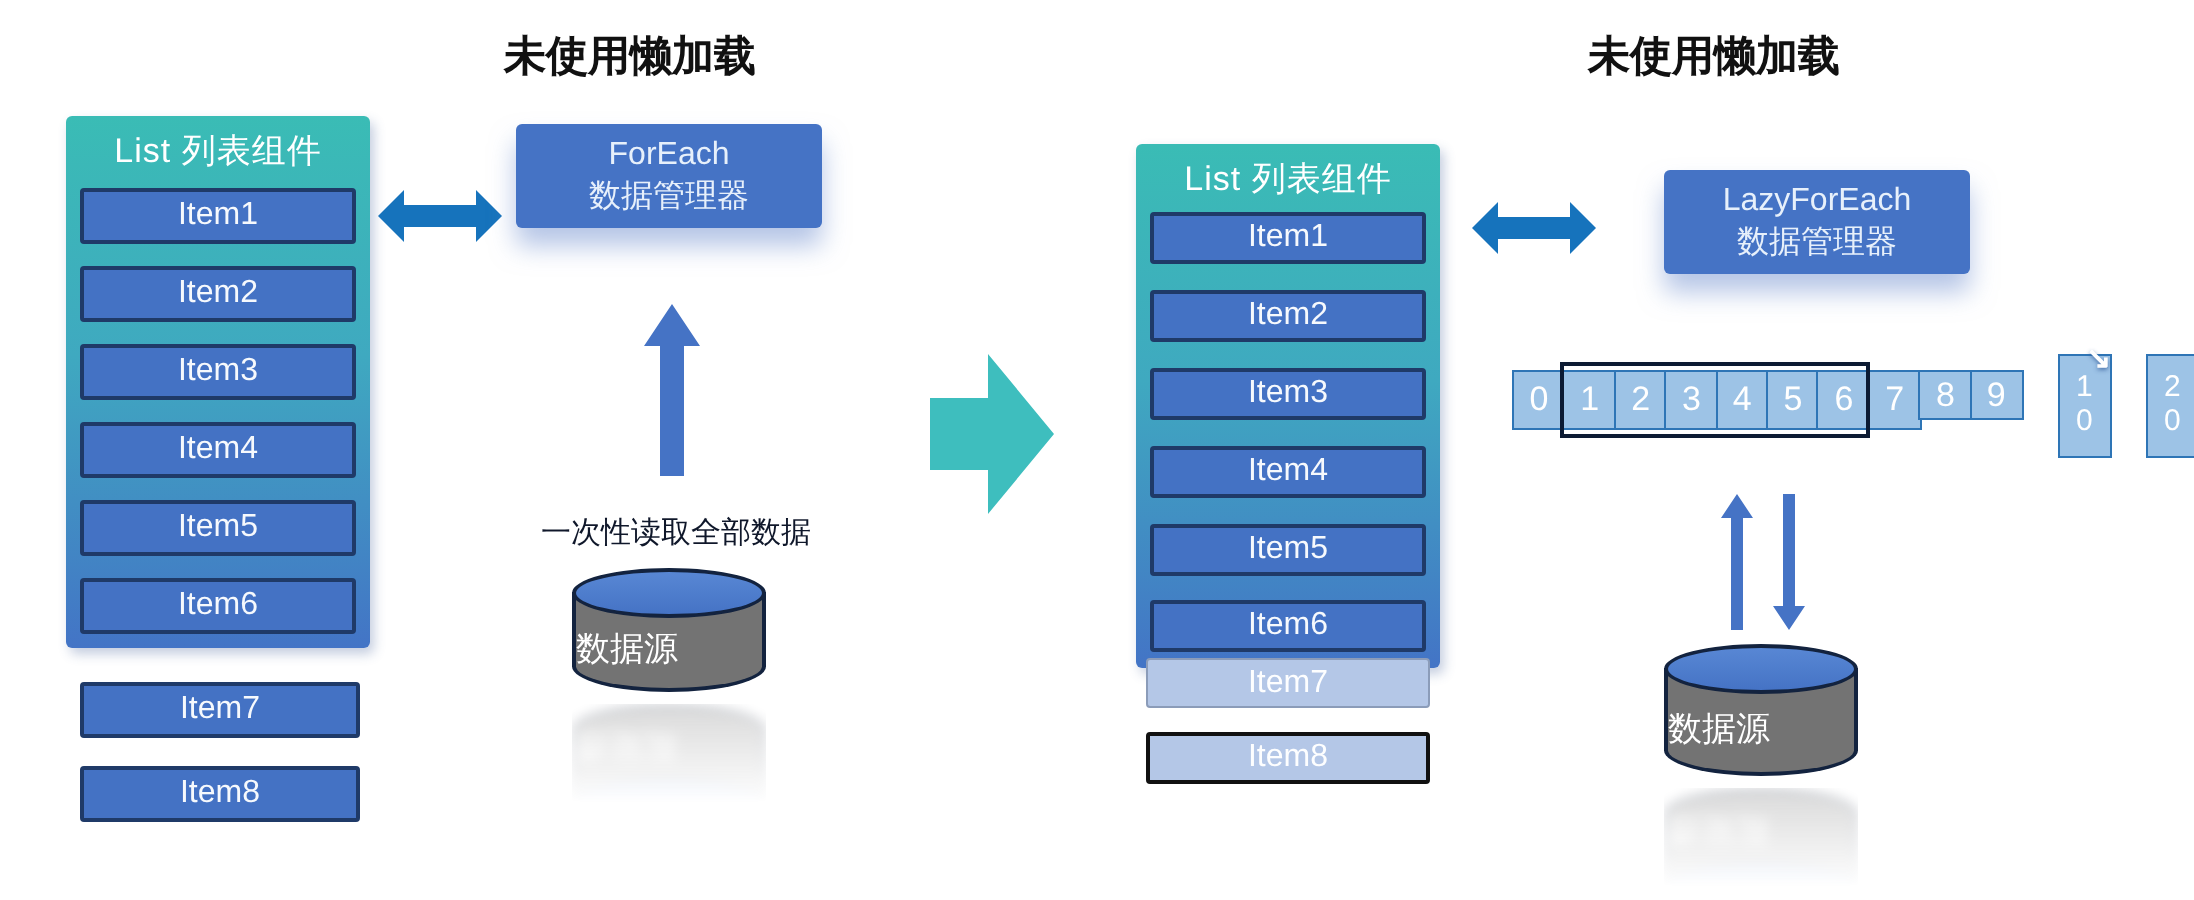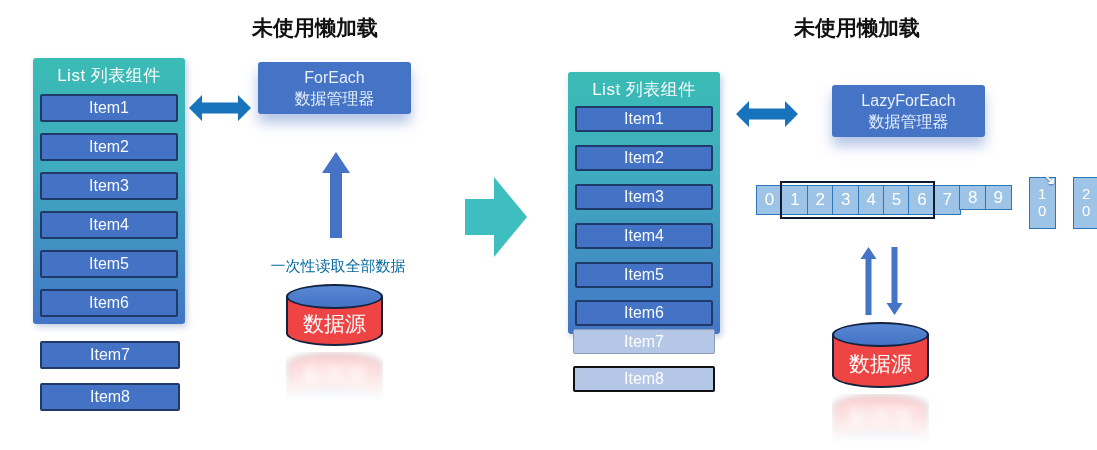--- a/index.html
+++ b/index.html
@@ -23,29 +23,29 @@
   .list-item.outside{left:0;}
   .list-item.faded{background:#B4C7E7;border:1.6px solid #8B9CB9;color:#FDFEFF;}
   .list-item.faded.dark-border{border:2px solid #111111;}
 
   
   .manager-box{position:absolute;width:153px;height:52px;background:#4573C5;border-radius:3px;
                display:flex;flex-direction:column;align-items:center;justify-content:center;
                color:#E7F0FB;font-size:16px;line-height:1.32;
                box-shadow:0 9px 13px rgba(120,150,210,.55);}
 
-  .note-text{position:absolute;width:190px;text-align:center;font-size:15px;color:#0369a1;}
+  .note-text{position:absolute;width:190px;text-align:center;font-size:15px;color:#0f172a;}
 
   
   .cyl{position:absolute;width:97px;}
-  .cyl .body{position:absolute;left:0;right:0;top:12px;bottom:0;background:#ef4444;
+  .cyl .body{position:absolute;left:0;right:0;top:12px;bottom:0;background:#737373;
              border:2px solid #13233F;border-top:none;
              border-radius:0 0 49px 49px / 0 0 13px 13px;
-             display:flex;align-items:center;justify-content:center;
-             color:#fff;font-size:21px;padding-top:8px;}
+             display:flex;align-items:center;justify-content:flex-start;
+             color:#fff;font-size:17px;padding-top:8px;}
   .cyl .lid{position:absolute;left:0;right:0;top:0;height:25px;
             background:linear-gradient(180deg,#5887D4,#4573C5);
             border:2px solid #13233F;border-radius:50%;}
   .cyl.refl{transform:scaleY(-1);filter:blur(3px);opacity:.28;
             -webkit-mask-image:linear-gradient(to bottom,rgba(0,0,0,0) 20%,rgba(0,0,0,.9) 95%);
             mask-image:linear-gradient(to bottom,rgba(0,0,0,0) 20%,rgba(0,0,0,.9) 95%);}
 
   
   .strip{position:absolute;left:756px;top:177px;height:52px;display:flex;align-items:flex-start;}
   .cell{width:27px;height:30px;margin-top:8px;background:#9DC3E6;border:1.6px solid #2E75B6;

